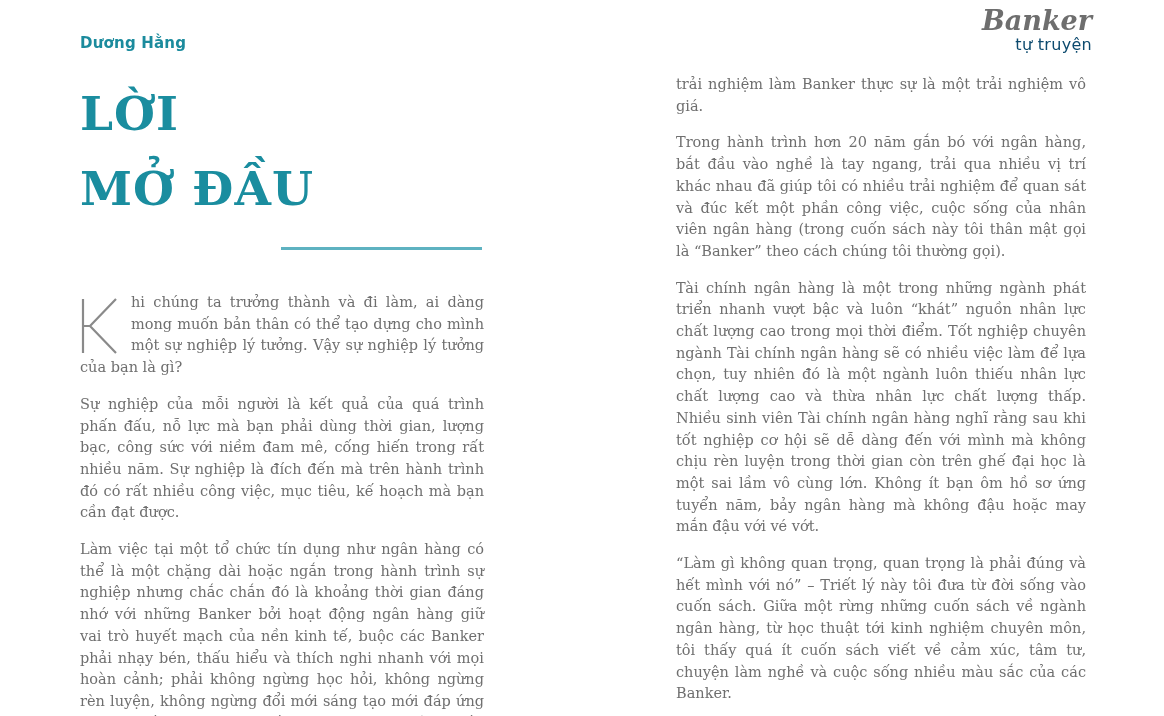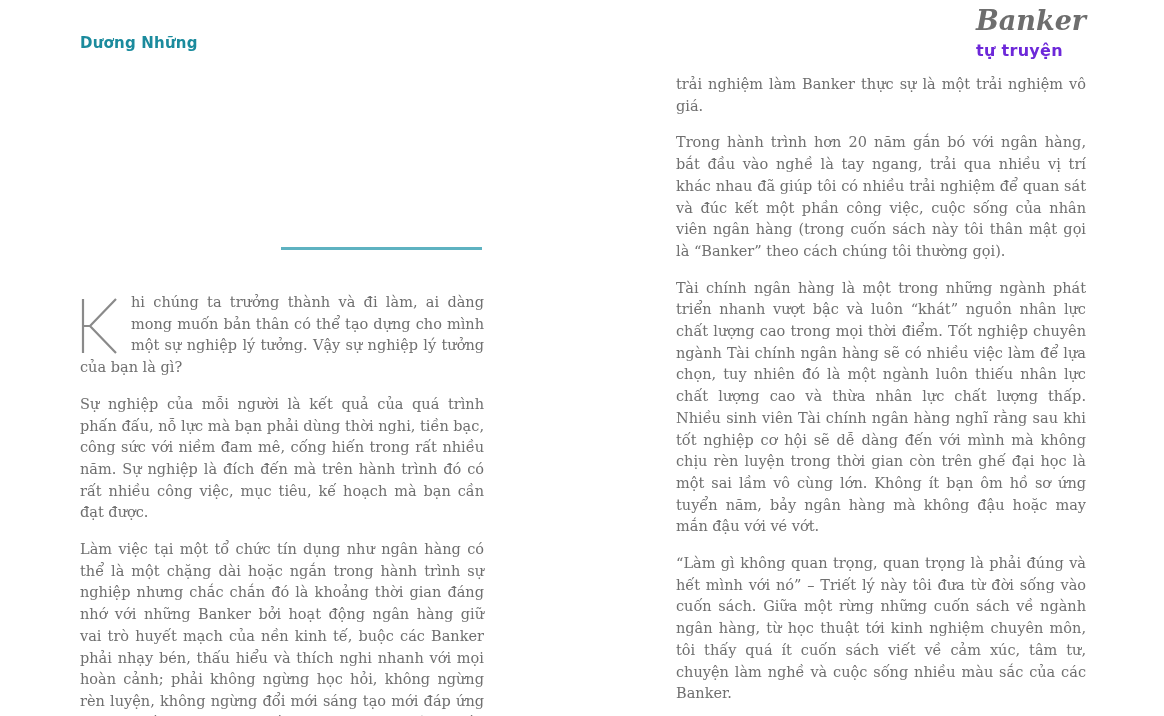--- a/index.html
+++ b/index.html
@@ -43,54 +43,58 @@
     text-align: justify;
   }
   .dropcap-wrap {
     float: left;
     margin: 4px 13px 0 0;
     width: 38px; height: 60px;
   }
 
   .brand {
     position: absolute; top: 6px; right: -6px;
-    width: 116px; text-align: left;
+    width: 116px; text-align: right;
   }
   .brand-name {
     font-family: "DejaVu Serif", "Liberation Serif", serif;
     font-style: italic; font-weight: bold;
     font-size: 27px; line-height: 30px;
     color: #6e6e6e;
   }
   .brand-sub {
     font-family: "DejaVu Sans", "Liberation Sans", sans-serif;
-    font-weight: bold; font-size: 16px; line-height: 17px;
-    color: #6d28d9; letter-spacing: 0.3px;
-    margin-top: 6px;
+    font-weight: normal; font-size: 16px; line-height: 17px;
+    color: #0c4a6e; letter-spacing: 0.3px;
+    margin-top: 0px;
   }
 </style>
 </head>
 <body>
 
 <div class="page-col col-left">
 
-  <div class="author">Dương Những</div>
+  <div class="author">Dương Hằng</div>
 
+  <div class="chapter-title">
+    <div>LỜI</div>
+    <div>MỞ ĐẦU</div>
+  </div>
 
   <div class="title-rule"></div>
 
   <div class="bodyflow flow-left">
     <p class="para">
       <span class="dropcap-wrap">
         <svg width="38" height="60" viewBox="0 0 38 60" aria-hidden="true">
           <path d="M3 3 V57 M3 30 H10 M10 30 L36 3 M10 30 L36 57" fill="none" stroke="#8a8a8a" stroke-width="2.2"></path>
         </svg>
       </span><span>hi chúng ta trưởng thành và đi làm, ai dàng mong muốn bản thân có thể tạo dựng cho mình một sự nghiệp lý tưởng. Vậy sự nghiệp lý tưởng của bạn là gì?</span>
     </p>
-    <p class="para">Sự nghiệp của mỗi người là kết quả của quá trình phấn đấu, nỗ lực mà bạn phải dùng thời nghi, tiền bạc, công sức với niềm đam mê, cống hiến trong rất nhiều năm. Sự nghiệp là đích đến mà trên hành trình đó có rất nhiều công việc, mục tiêu, kế hoạch mà bạn cần đạt được.</p>
+    <p class="para">Sự nghiệp của mỗi người là kết quả của quá trình phấn đấu, nỗ lực mà bạn phải dùng thời gian, lượng bạc, công sức với niềm đam mê, cống hiến trong rất nhiều năm. Sự nghiệp là đích đến mà trên hành trình đó có rất nhiều công việc, mục tiêu, kế hoạch mà bạn cần đạt được.</p>
     <p class="para">Làm việc tại một tổ chức tín dụng như ngân hàng có thể là một chặng dài hoặc ngắn trong hành trình sự nghiệp nhưng chắc chắn đó là khoảng thời gian đáng nhớ với những Banker bởi hoạt động ngân hàng giữ vai trò huyết mạch của nền kinh tế, buộc các Banker phải nhạy bén, thấu hiểu và thích nghi nhanh với mọi hoàn cảnh; phải không ngừng học hỏi, không ngừng rèn luyện, không ngừng đổi mới sáng tạo mới đáp ứng kịp nhu cầu công việc. Hiếm có môi trường nào nhiều thách thức, nhiều cám dỗ và nhiều giá trị như ngành ngân hàng. Với tôi</p>
   </div>
 </div>
 
 <div class="page-col col-right">
 
   <div class="brand">
     <div class="brand-name">Banker</div>
     <div class="brand-sub">tự truyện</div>
   </div>

